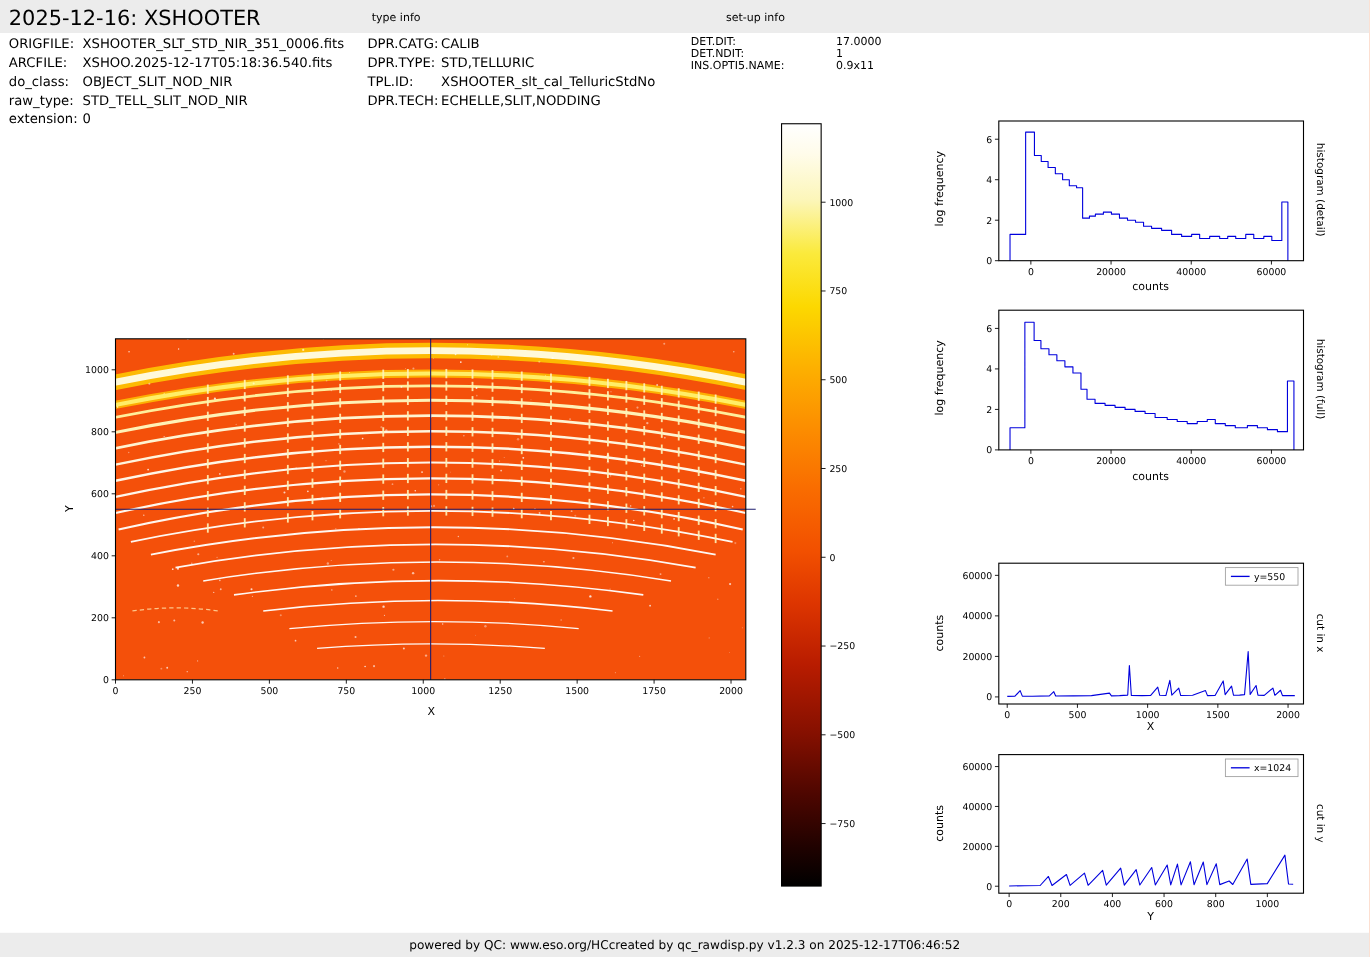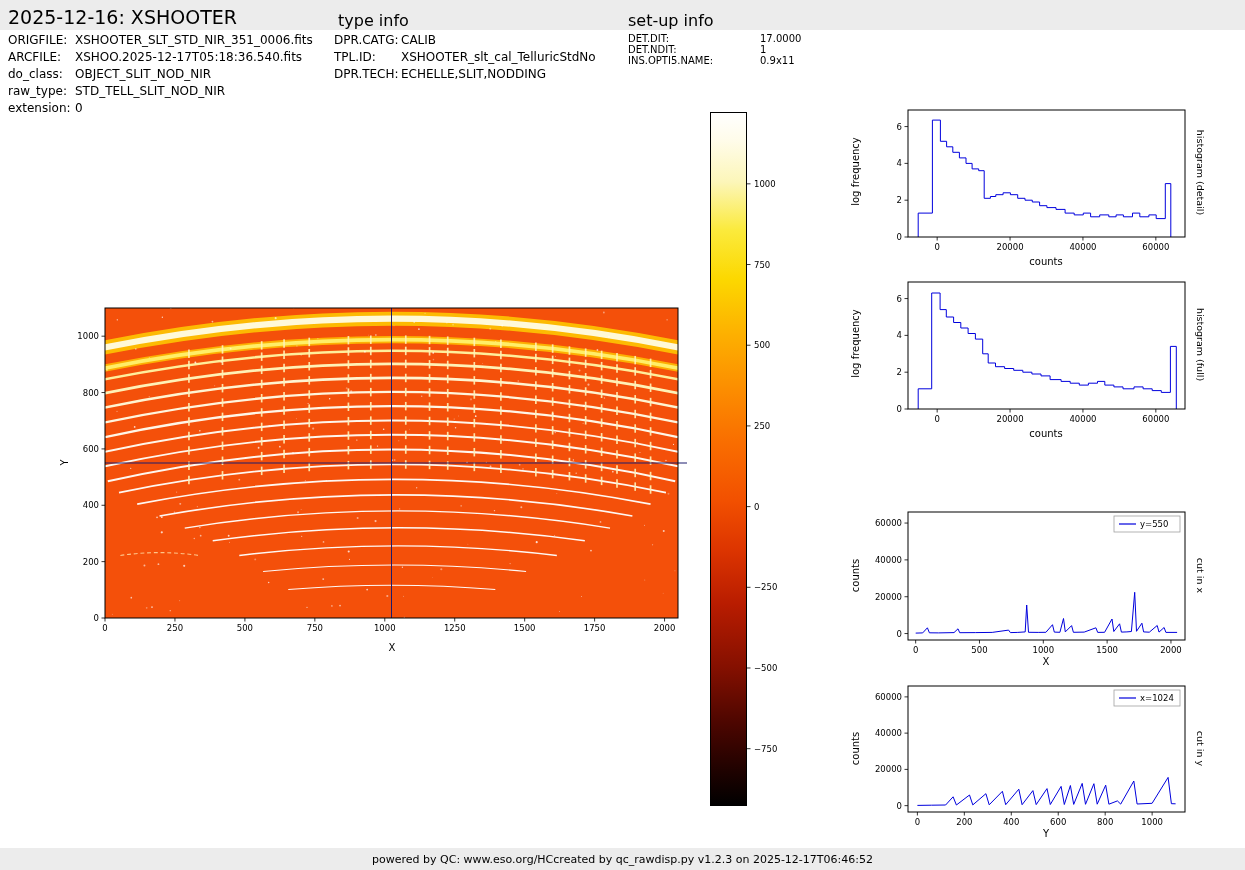--- a/index.html
+++ b/index.html
@@ -3,23 +3,23 @@
 <meta charset="utf-8">
 <title>QC raw display</title>
 <style>
   * { margin:0; padding:0; box-sizing:border-box; }
   html,body { background:#ffffff; }
   body { font-family:"DejaVu Sans","Liberation Sans",sans-serif; color:#000; }
   .page { position:relative; width:1245px; height:870px; background:#ffffff; overflow:hidden; }
 
   .topbar { position:absolute; left:0; top:0; width:1245px; height:30px; background:#ececec; }
   .title { position:absolute; left:8px; top:6px; font-size:19px; color:#000; }
-  .col-head { position:absolute; top:11px; font-size:16px; }
+  .col-head { position:absolute; top:11px; font-size:10px; }
   .col-head.type { left:338px; }
-  .col-head.setup { left:628px; }
+  .col-head.setup { left:660px; }
 
   .info-col { position:absolute; font-size:12px; }
   .info-col .row { display:flex; height:17px; align-items:center; white-space:nowrap; }
   .info-col .lbl { width:67px; flex:none; }
   .info-left  { left:8px;   top:31px; }
   .info-mid   { left:334px; top:31px; }
   .info-right { left:628px; top:33px; font-size:10px; }
   .info-right .row { height:11px; }
   .info-right .lbl { width:132px; }
 
@@ -84,20 +84,24 @@
     <div class="row">
         <span class="lbl">extension:</span>
         <span class="val">0</span>
       </div>
   </div>
 
   <div class="info-col info-mid">
     <div class="row">
         <span class="lbl">DPR.CATG:</span>
         <span class="val">CALIB</span>
+      </div>
+    <div class="row">
+        <span class="lbl">DPR.TYPE:</span>
+        <span class="val">STD,TELLURIC</span>
       </div>
     <div class="row">
         <span class="lbl">TPL.ID:</span>
         <span class="val">XSHOOTER_slt_cal_TelluricStdNo</span>
       </div>
     <div class="row">
         <span class="lbl">DPR.TECH:</span>
         <span class="val">ECHELLE,SLIT,NODDING</span>
       </div>
   </div>

